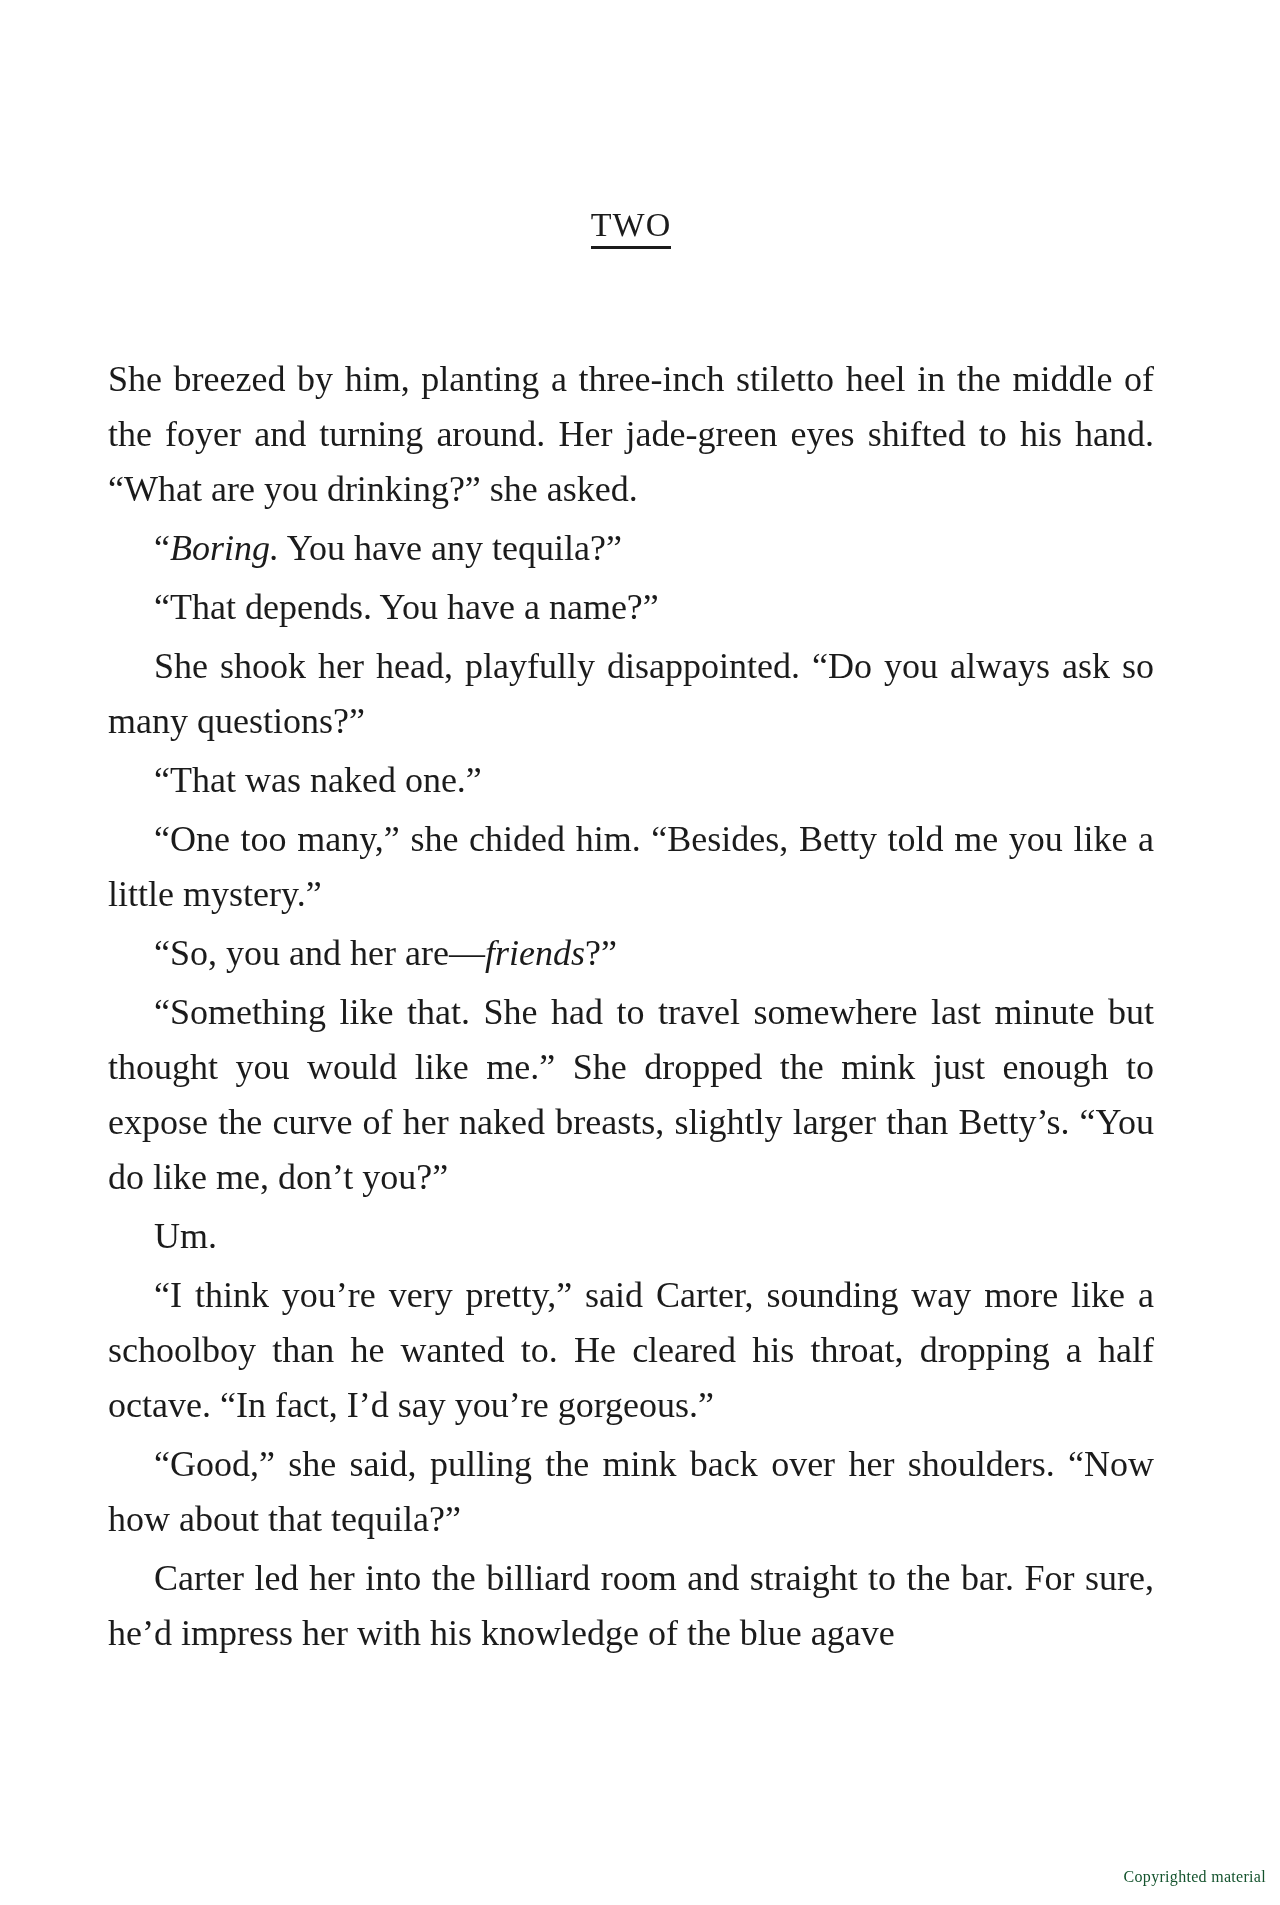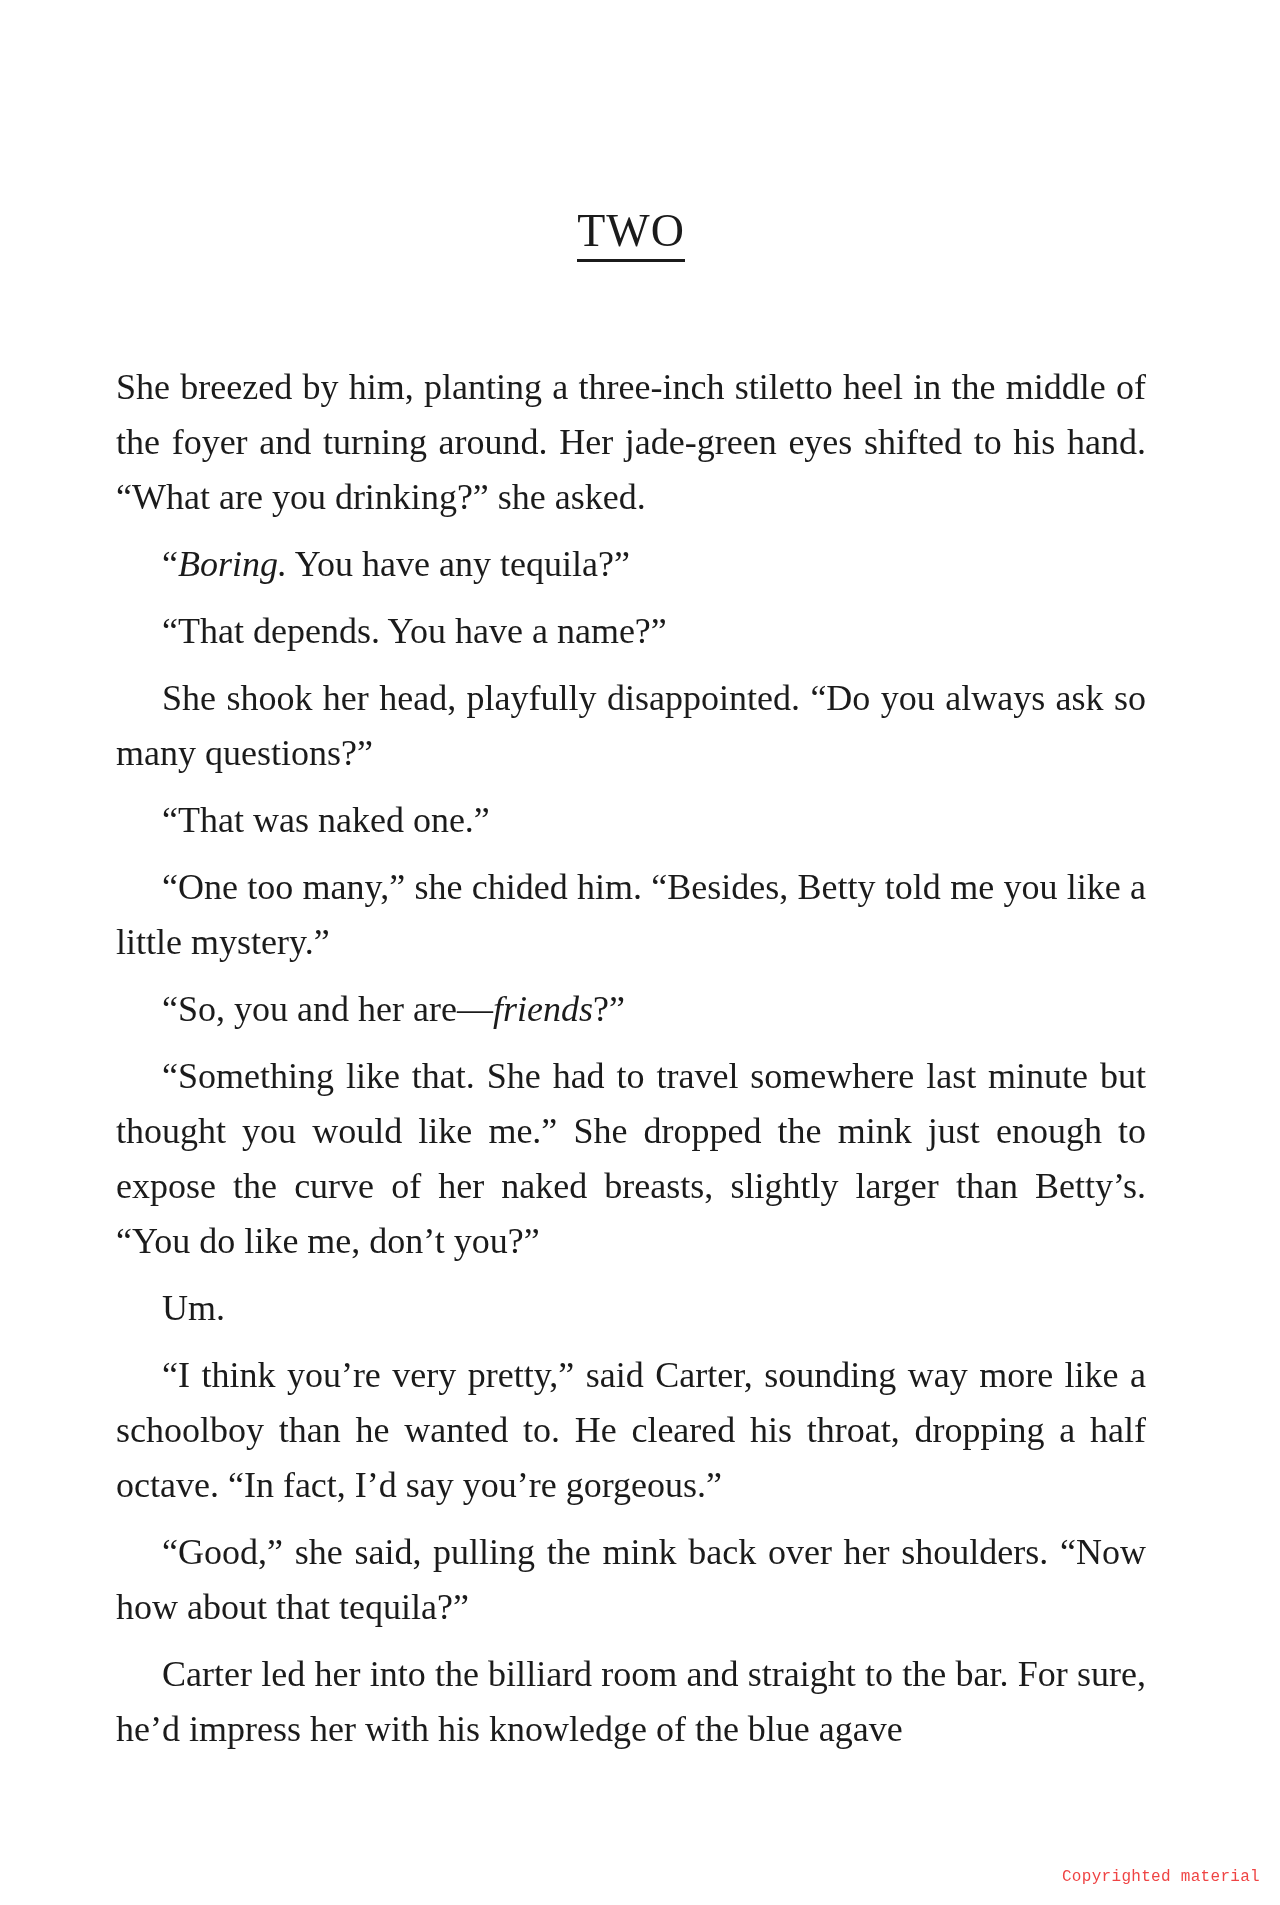--- a/index.html
+++ b/index.html
@@ -15,55 +15,55 @@
     overflow: hidden;
     font-family: "Liberation Serif", "DejaVu Serif", serif;
     color: #1b1b1b;
   }
   .chapter-heading {
     position: absolute;
     left: 104px;
     top: 208px;
     width: 1054px;
     text-align: center;
-    font-size: 46px;
+    font-size: 34px;
     line-height: 1;
     font-weight: 400;
     letter-spacing: 1px;
   }
   .chapter-heading .underlined {
     border-bottom: 3px solid #1b1b1b;
     padding-bottom: 3px;
   }
   .body-text {
     position: absolute;
     left: 104px;
     top: 348px;
     width: 1054px;
     font-size: 36px;
     line-height: 55px;
   }
   .body-text p {
-    margin: 12px;
+    margin: 4px;
     text-align: justify;
     text-indent: 46px;
   }
   .body-text p:first-child {
     text-indent: 0;
   }
   .body-text em {
     font-style: italic;
   }
   .watermark {
     position: absolute;
-    right: 20px;
+    right: 14px;
     top: 1868px;
-    font-family: Liberation Mono, monospace;
+    font-family: Liberation Serif, serif;
     font-size: 16px;
-    color: #ef4444;
+    color: #14532d;
     letter-spacing: 0.3px;
   }
 </style>
 </head>
 <body>
 
 <div class="page">
 
   <div class="chapter-heading">
     <span class="underlined">TWO</span>

